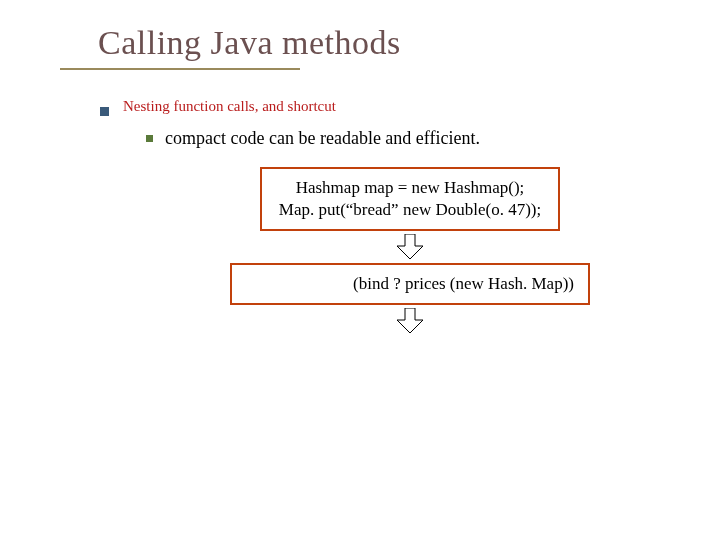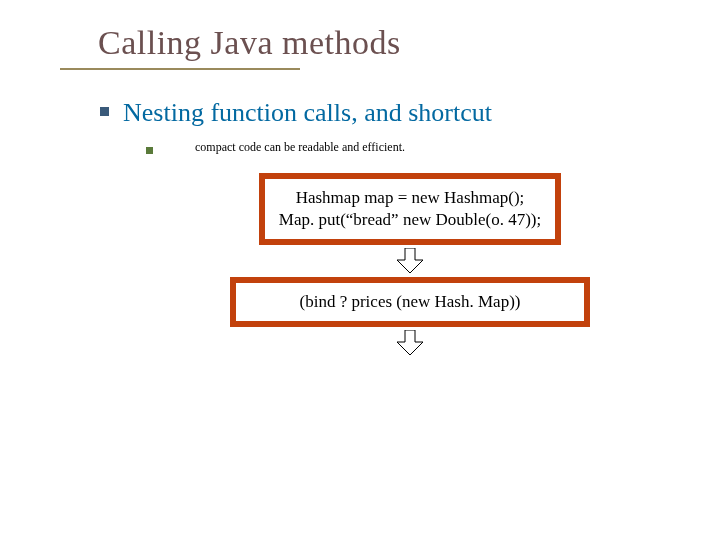--- a/index.html
+++ b/index.html
@@ -42,49 +42,49 @@
       margin-right: 14px;
     }
     .bullet-square.small {
       width: 7px;
       height: 7px;
       background: #5a7a3a;
       margin-top: 7px;
       margin-right: 12px;
     }
     .bullet-text-l1 {
-      font-size: 26px;
-      color: #0369a1;
+      font-size: 15px;
+      color: #b91c1c;
     }
     .bullet-text-l2 {
-      font-size: 12px;
+      font-size: 18px;
       color: #000;
-      margin-left: 30px;
     }
     .level2 {
       margin-left: 46px;
       margin-bottom: 18px;
     }
     .boxes-area {
       margin-left: 60px;
       display: flex;
       flex-direction: column;
       align-items: center;
     }
     .code-box {
-      border: 6px solid #c2410c;
+      border: 2px solid #c2410c;
       background: #fff;
       padding: 8px 14px;
       font-size: 17px;
       text-align: center;
       line-height: 1.3;
       min-width: 300px;
     }
     .code-box.wide {
       min-width: 360px;
+      text-align: right;
     }
     .code-box.wider {
       min-width: 380px;
       padding: 8px 6px;
     }
     .arrow-wrap {
       height: 28px;
       display: flex;
       justify-content: center;
       align-items: center;

